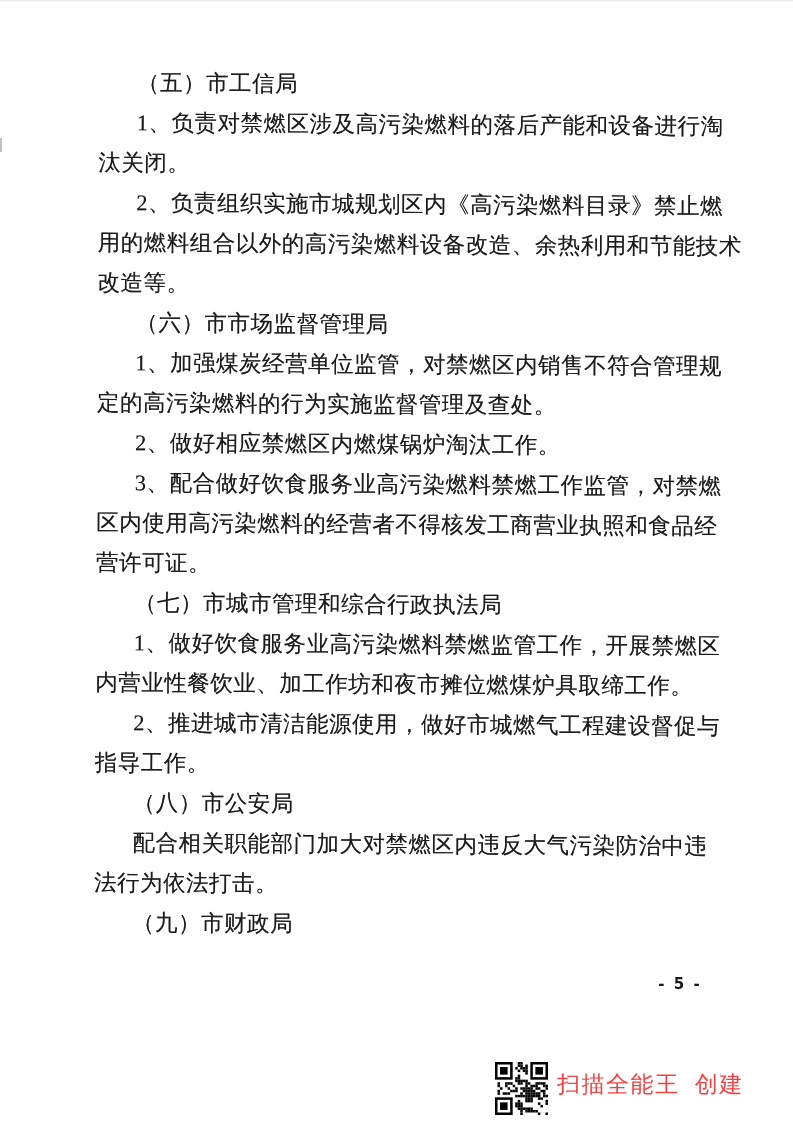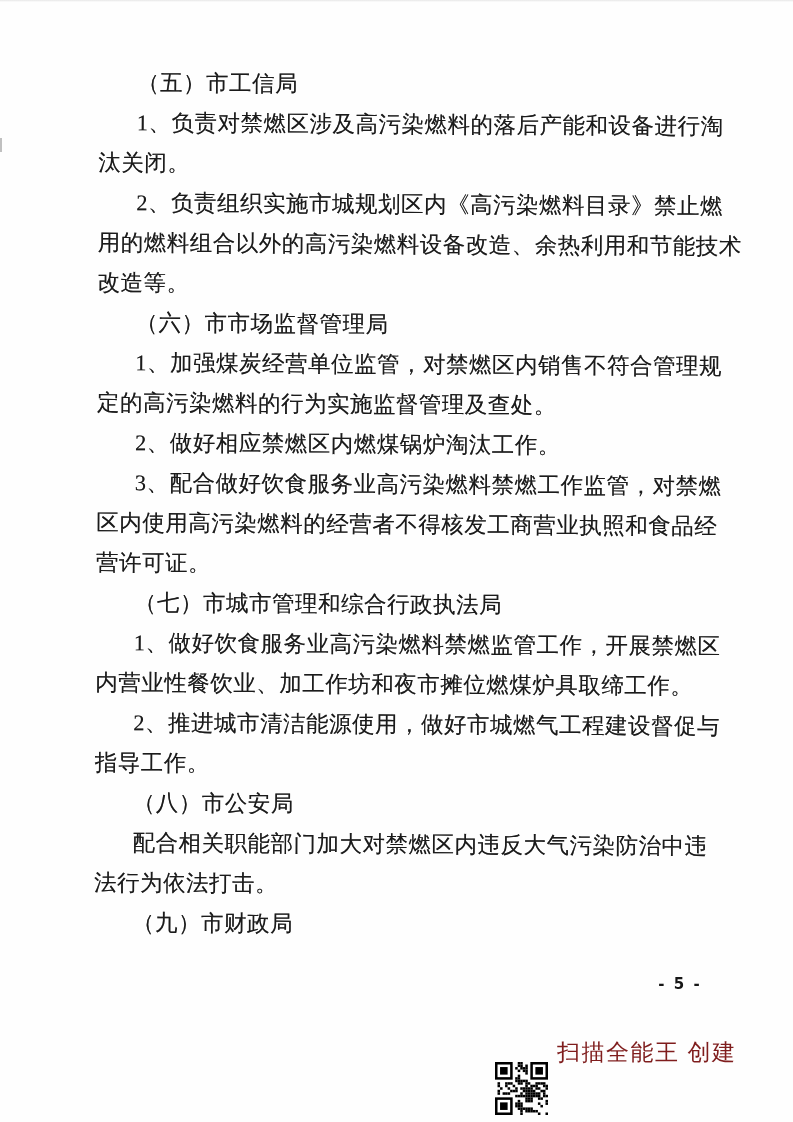--- a/index.html
+++ b/index.html
@@ -70,26 +70,26 @@
   .qr-code {
     position: absolute;
     left: 495px;
     top: 1062px;
     width: 53px;
     height: 53px;
   }
   .scanner-caption {
     position: absolute;
     left: 557px;
-    top: 1037px;
-    font-family: Liberation Sans, sans-serif;
+    top: 1069px;
+    font-family: Liberation Mono, monospace;
     font-size: 23px;
     font-weight: 500;
     letter-spacing: 1.5px;
-    color: #7f1d1d;
+    color: #ef4444;
   }
 </style>
 </head>
 <body>
 
 <div class="page">
   <div class="scan-edge-top"></div>
   <div class="scan-mark-left"></div>
 
   <div class="doc-body" id="doc-body">

